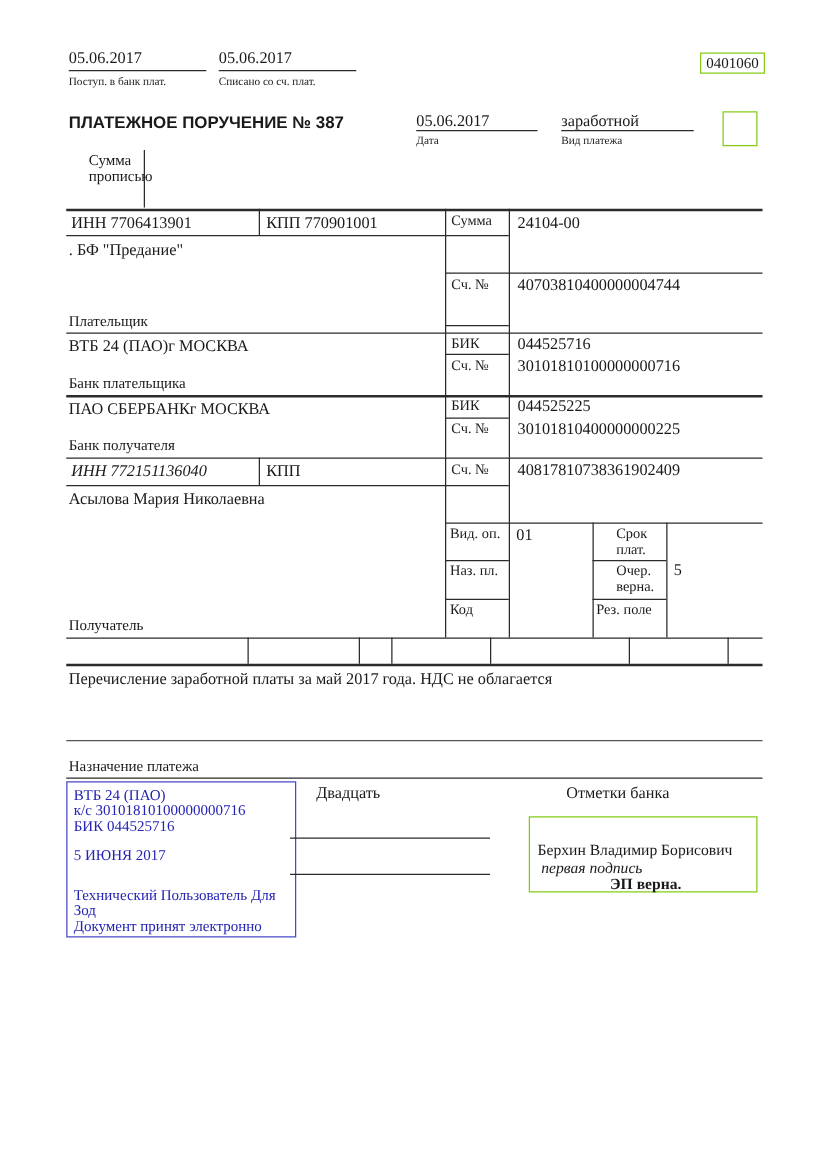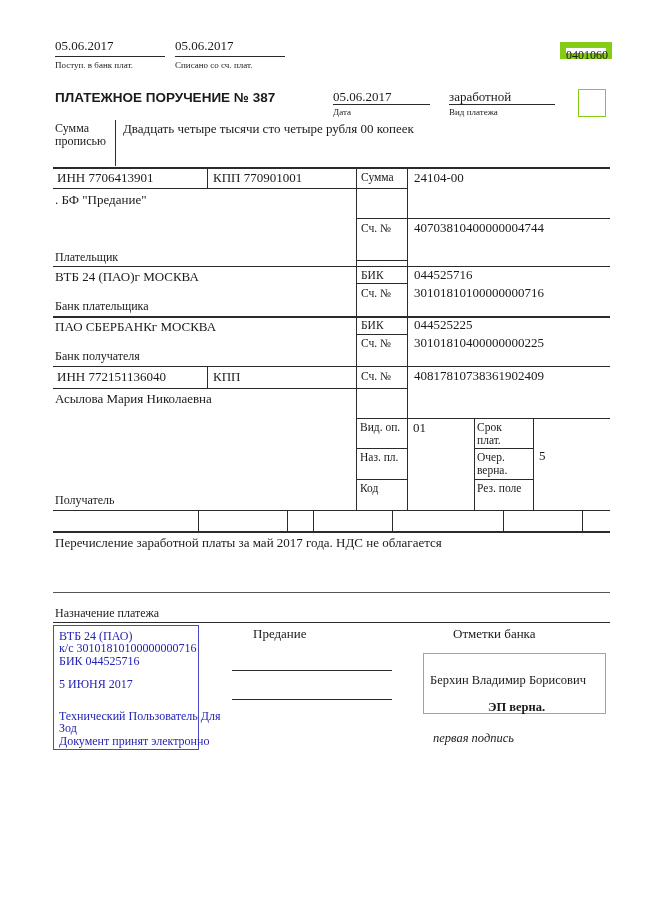--- a/index.html
+++ b/index.html
@@ -2,28 +2,28 @@
 <html><head>
 <meta charset="utf-8">
 <style>
   html,body{margin:0;padding:0;background:#ffffff;}
   .page{position:relative;width:660px;height:919px;background:#fff;
         font-family:"Liberation Serif",serif;color:#1a1a1a;overflow:hidden;}
   .t{position:absolute;font-size:13px;line-height:1.12;white-space:nowrap;}
   .sm{font-size:11.5px;}
   .xs{font-size:9px;color:#222;}
   .md{font-size:12px;}
-  .wrap{white-space:normal;}
+  .wrap{white-space:normal;margin-left:16px;}
   .b{font-weight:bold;}
   .i{font-style:italic;}
   .sans{font-family:"Liberation Sans",sans-serif;}
   .hl{position:absolute;height:1px;background:#2b2b2b;}
   .vl{position:absolute;width:1px;background:#2b2b2b;}
   .th{height:2px;}
-  .box{position:absolute;border:6px solid #84cc16;box-sizing:border-box;}
+  .box{position:absolute;border:1px solid #84cc16;box-sizing:border-box;}
   .blue{color:#2424b4;}
   .bluebox{border:1px solid #4848c8;}
   .center{text-align:center;}
 </style>
 </head>
 <body>
 
 <div class="page">
 
   <div class="t" style="left:55px;top:39px;">05.06.2017</div>
@@ -43,21 +43,20 @@
   <div class="t xs" style="left:333px;top:107px;">Дата</div>
 
   <div class="t" style="left:449px;top:90px;">заработной</div>
   <div class="hl" style="left:449px;top:104px;width:106px;"></div>
   <div class="t xs" style="left:449px;top:107px;">Вид платежа</div>
 
   <div class="box" style="left:578px;top:89px;width:28px;height:28px;border-width:1.5px;"></div>
 
   <div class="t md wrap" style="left:55px;top:122px;width:58px;">Сумма прописью</div>
   <div class="vl" style="left:115px;top:120px;height:46px;"></div>
-  <div class="t" style="left:123px;top:122px;">Двадцать четыре тысячи сто четыре рубля 00 копеек</div>
 
   <div class="hl th" style="left:53px;top:167px;width:557px;"></div>
   <div class="hl" style="left:53px;top:188px;width:354px;"></div>
   <div class="hl" style="left:356px;top:218px;width:254px;"></div>
   <div class="hl" style="left:356px;top:260px;width:51px;"></div>
   <div class="hl" style="left:53px;top:266px;width:557px;"></div>
   <div class="hl" style="left:356px;top:283px;width:51px;"></div>
   <div class="hl th" style="left:53px;top:316px;width:557px;"></div>
   <div class="hl" style="left:356px;top:334px;width:51px;"></div>
   <div class="hl" style="left:53px;top:366px;width:557px;"></div>
@@ -99,56 +98,56 @@
   <div class="t sm" style="left:361px;top:287px;">Сч. №</div>
   <div class="t" style="left:414px;top:286px;">30101810100000000716</div>
 
   <div class="t" style="left:55px;top:320px;">ПАО СБЕРБАНКг МОСКВА</div>
   <div class="t md" style="left:55px;top:350px;">Банк получателя</div>
   <div class="t sm" style="left:361px;top:319px;">БИК</div>
   <div class="t" style="left:414px;top:318px;">044525225</div>
   <div class="t sm" style="left:361px;top:337px;">Сч. №</div>
   <div class="t" style="left:414px;top:336px;">30101810400000000225</div>
 
-  <div class="t" style="left:57px;top:370px;">ИНН 772151136040</div>
+  <div class="t" style="left:57px;top:370px;font-style:italic;">ИНН 772151136040</div>
   <div class="t" style="left:213px;top:370px;">КПП</div>
   <div class="t sm" style="left:361px;top:370px;">Сч. №</div>
   <div class="t" style="left:414px;top:369px;">40817810738361902409</div>
   <div class="t" style="left:55px;top:392px;">Асылова Мария Николаевна</div>
   <div class="t md" style="left:55px;top:494px;">Получатель</div>
 
   <div class="t sm" style="left:360px;top:421px;">Вид. оп.</div>
   <div class="t" style="left:413px;top:421px;">01</div>
   <div class="t sm wrap" style="left:477px;top:421px;width:48px;">Срок плат.</div>
   <div class="t sm" style="left:360px;top:451px;">Наз. пл.</div>
   <div class="t sm wrap" style="left:477px;top:451px;width:48px;">Очер. верна.</div>
   <div class="t" style="left:539px;top:449px;">5</div>
   <div class="t sm" style="left:360px;top:482px;">Код</div>
   <div class="t sm" style="left:477px;top:482px;">Рез. поле</div>
 
   <div class="t" style="left:55px;top:536px;text-align:right;">Перечисление заработной платы за май 2017 года. НДС не облагается</div>
   <div class="hl" style="left:53px;top:592px;width:557px;background:#555;"></div>
   <div class="t md" style="left:55px;top:607px;">Назначение платежа</div>
   <div class="hl" style="left:53px;top:622px;width:557px;"></div>
 
-  <div class="box bluebox" style="left:53px;top:625px;width:146px;height:125px;">
+  <div class="box bluebox" style="left:53px;top:625px;width:184px;height:125px;">
     <div class="t md blue" style="left:5px;top:4px;">ВТБ 24 (ПАО)</div>
     <div class="t md blue" style="left:5px;top:16px;">к/с 30101810100000000716</div>
     <div class="t md blue" style="left:5px;top:29px;">БИК 044525716</div>
     <div class="t md blue" style="left:5px;top:52px;">5 ИЮНЯ 2017</div>
     <div class="t md blue" style="left:5px;top:84px;">Технический Пользователь Для</div>
     <div class="t md blue" style="left:5px;top:96px;">Зод</div>
     <div class="t md blue" style="left:5px;top:109px;">Документ принят электронно</div>
   </div>
 
-  <div class="t" style="left:253px;top:627px;">Предание</div>
+  <div class="t" style="left:253px;top:627px;">Двадцать</div>
   <div class="t" style="left:453px;top:627px;">Отметки банка</div>
 
   <div class="hl" style="left:232px;top:670px;width:160px;"></div>
   <div class="hl" style="left:232px;top:699px;width:160px;"></div>
 
   <div class="box" style="left:423px;top:653px;width:183px;height:61px;border-width:1.5px;">
     <div class="t" style="left:6px;top:19px;font-size:12.5px;">Берхин Владимир Борисович</div>
-    <div class="t i" style="left:9px;top:33px;font-size:12.5px;margin-top:44px;">первая подпись</div>
+    <div class="t i" style="left:9px;top:33px;font-size:12.5px;">первая подпись</div>
     <div class="t b" style="left:64px;top:46px;font-size:12.5px;">ЭП верна.</div>
   </div>
 
 </div>
 
 </body></html>

